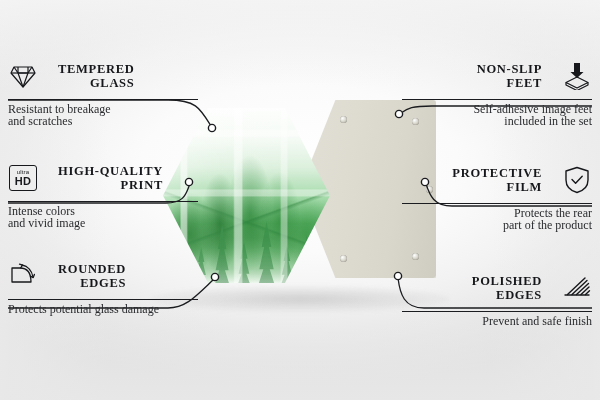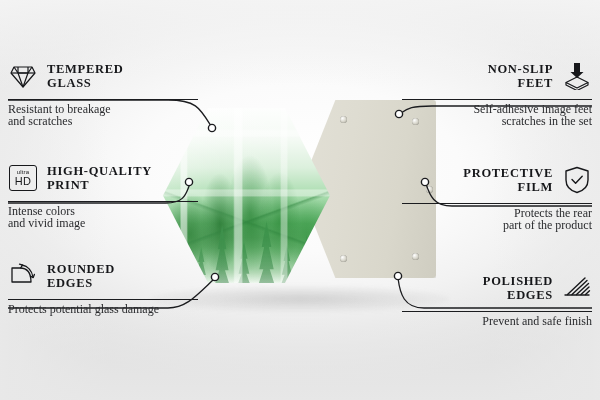--- a/index.html
+++ b/index.html
@@ -148,22 +148,23 @@
     position: absolute;
     z-index: 5;
     width: 190px;
   }
   .feature.left  { left: 8px;  text-align: left; }
   .feature.right { right: 8px; text-align: right; }
 
   .feat-head {
     display: flex;
     align-items: center;
-    gap: 9px;
+    gap: 20px;
     min-height: 40px;
+    text-align: right;
   }
   .feature.right .feat-head { flex-direction: row-reverse; }
 
   .feat-title {
     font-family: "Liberation Serif", serif;
     font-size: 12.5px;
     line-height: 14px;
     letter-spacing: .7px;
     color: #16171a;
     font-weight: 700;
@@ -211,21 +212,21 @@
   }
   .hd-box .hd-small {
     font-family: "Liberation Sans", sans-serif;
     font-size: 6px;
     letter-spacing: .2px;
     color: #17181b;
   }
   .hd-box .hd-big {
     font-family: "Liberation Sans", sans-serif;
     font-size: 11px;
-    font-weight: 400;
+    font-weight: 700;
     letter-spacing: .2px;
     color: #17181b;
     margin-top: 1px;
   }
 </style>
 </head>
 <body>
 
 <div id="stage">
 
@@ -356,21 +357,21 @@
         </svg>
       </span>
       <span class="feat-title">
         <span>NON-SLIP</span><br>
         <span>FEET</span>
       </span>
     </div>
     <div class="feat-rule"></div>
     <div class="feat-desc">
       <span>Self-adhesive image feet</span><br>
-      <span>scratches in the set</span>
+      <span>included in the set</span>
     </div>
   </div>
 
   <div class="feature right" id="feature-protective-film">
     <div class="feat-head">
       <span class="feat-icon">
         <svg width="26" height="28" viewBox="0 0 26 28" fill="none" stroke="#17181b" stroke-width="1.4" stroke-linejoin="round" stroke-linecap="round">
           <path d="M13 1.5 L24 5 V14 C24 21 18.5 25 13 26.5 C7.5 25 2 21 2 14 V5 Z"></path>
           <path d="M8 13.5 L11.6 17.3 L18.2 10.2"></path>
         </svg>

